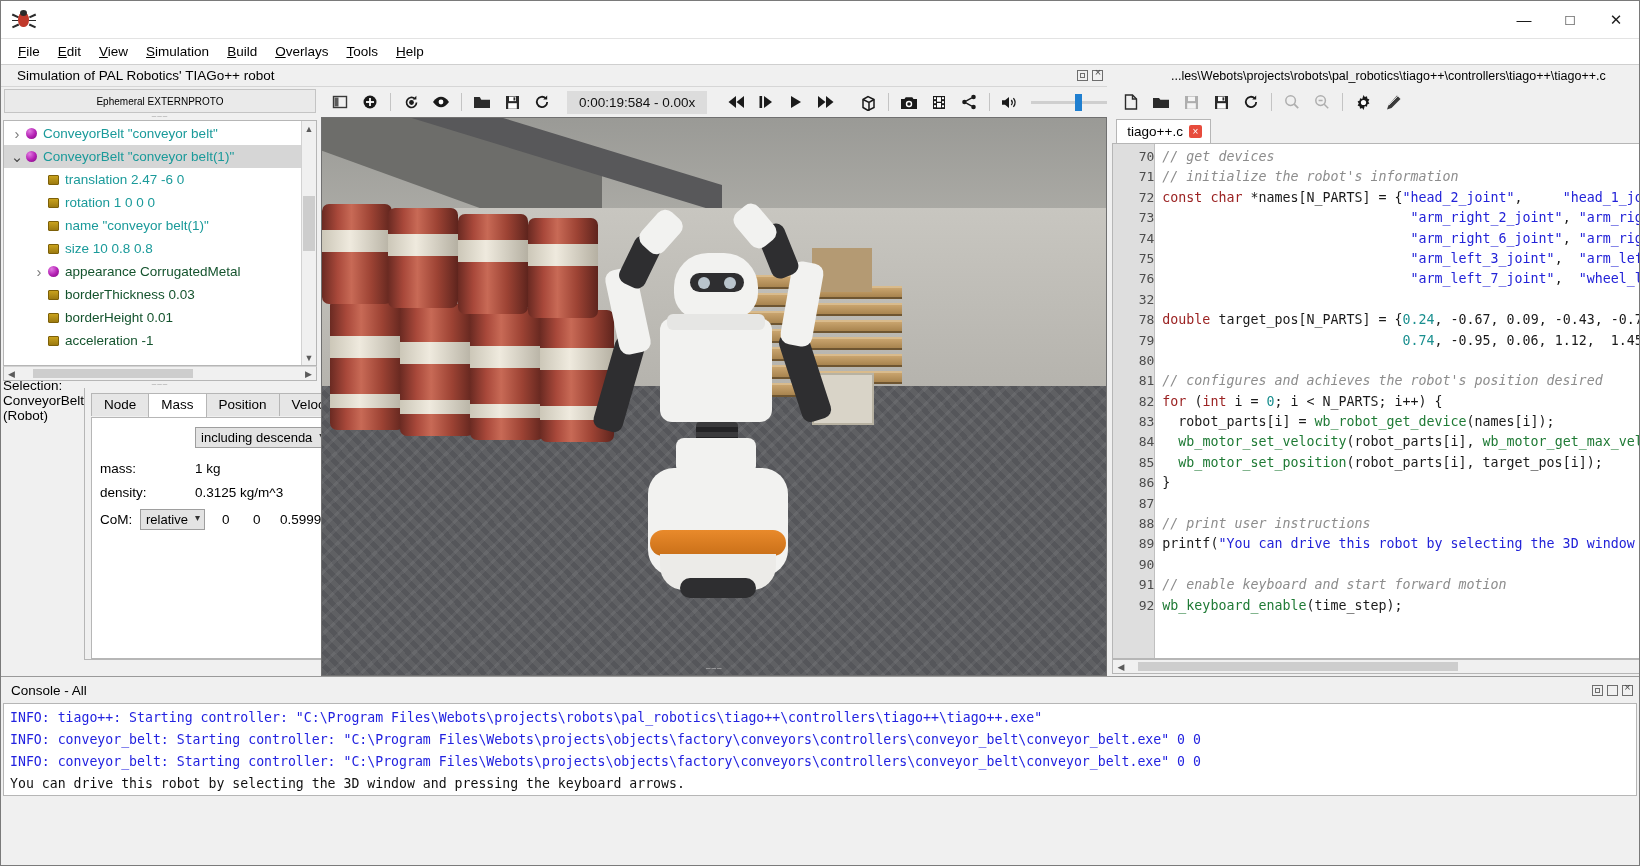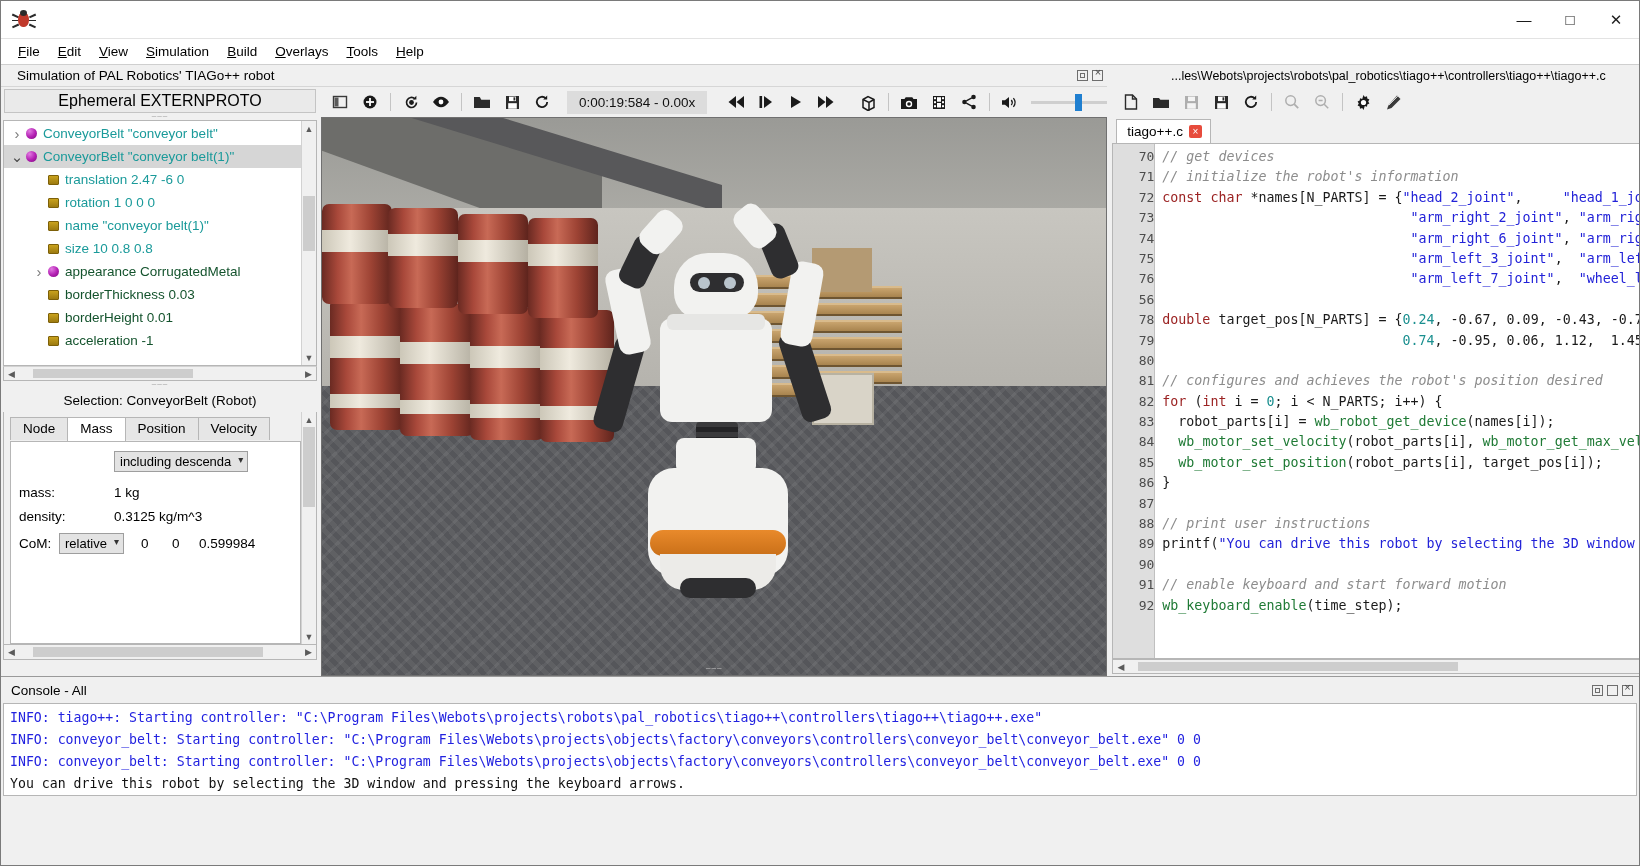--- a/index.html
+++ b/index.html
@@ -49,21 +49,21 @@
   .panel-hdr .dockbtns { position:absolute; right:4px; display:flex; gap:4px; }
   .dbtn { width:11px; height:11px; border:1px solid #6e6e6e; position:relative;
     background:#f0f0f0; }
   .dbtn.float::after { content:""; position:absolute; left:2px; top:2px; right:2px;
     bottom:2px; border:1px solid #6e6e6e; }
   .dbtn.x::after { content:"\00D7"; position:absolute; left:0; top:-4px; width:100%;
     text-align:center; font-size:11px; line-height:11px; color:#4a4a4a; }
 
   .protobar { height:24px; margin:2px 3px 0 3px; background:#eaeaea;
     border:1px solid #c4c4c4; display:flex; align-items:center;
-    justify-content:center; font-size:16px; color:#000; }
+    justify-content:center; font-size:10px; color:#000; }
   .grip { height:7px; display:flex; align-items:center; justify-content:center;
     color:#9a9a9a; font-size:9px; letter-spacing:1px; }
 
   .treewrap { flex:none; height:246px; display:flex; background:#fff;
     border:1px solid #b6b6b6; margin:0 2px; }
   .tree { flex:1; overflow:hidden; padding-top:1px; }
   .trow { height:23px; display:flex; align-items:center; padding-left:4px;
     font-size:13.5px; white-space:nowrap; }
   .trow.sel { background:#d6d6d6; }
   .arrow { width:18px; text-align:center; color:#7a7a7a; font-size:10px; flex:none; }
@@ -84,21 +84,21 @@
   .vsb .track { flex:1; width:100%; position:relative; }
   .vsb .thumb { position:absolute; left:1px; right:1px; background:#cdcdcd; }
   .hsb { height:15px; background:#f0f0f0; border-top:1px solid #d2d2d2; display:flex;
     align-items:center; margin:0 2px; border-left:1px solid #b6b6b6;
     border-right:1px solid #b6b6b6; border-bottom:1px solid #b6b6b6; }
   .hsb .ar { width:15px; text-align:center; font-size:9px; color:#5a5a5a; }
   .hsb .track { flex:1; height:100%; position:relative; }
   .hsb .thumb { position:absolute; top:2px; bottom:2px; background:#cdcdcd; }
 
   
-  .selwrap { flex:1; display:flex; flex-direction:column; margin:0 2px 16px 2px; }
+  .selwrap { flex:1; display:flex; flex-direction:row; margin:0 2px 16px 2px; }
   .selhdr { height:24px; display:flex; align-items:center; justify-content:center;
     font-size:13.5px; color:#000; background:#f0f0f0; position:relative; }
   .selbody { flex:1; display:flex; border:1px solid #b6b6b6; background:#f0f0f0;
     border-top:none; }
   .selinner { flex:1; display:flex; flex-direction:column; padding:4px 0 0 6px; }
   .tabs { display:flex; align-items:center; height:25px; }
   .tab { padding:3px 12px 4px 12px; font-size:13.5px; background:#e6e6e6;
     border:1px solid #b6b6b6; border-bottom:none; margin-right:-1px; color:#000; }
   .tab.active { background:#fff; padding-bottom:5px; position:relative; z-index:2; }
   .tabpane { flex:1; background:#fff; border:1px solid #b6b6b6; padding:9px 8px;
@@ -676,21 +676,21 @@
 
     <div class="codewrap">
       <div class="gutter" id="gutter">
           <div>70</div>
           <div>71</div>
           <div>72</div>
           <div>73</div>
           <div>74</div>
           <div>75</div>
           <div>76</div>
-          <div>56</div>
+          <div>32</div>
           <div>78</div>
           <div>79</div>
           <div>80</div>
           <div>81</div>
           <div>82</div>
           <div>83</div>
           <div>84</div>
           <div>85</div>
           <div>86</div>
           <div>87</div>

